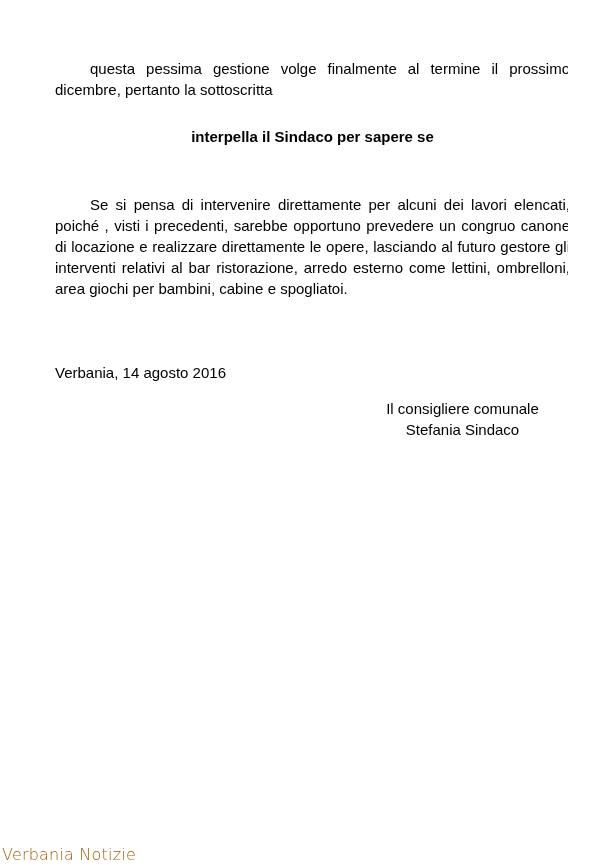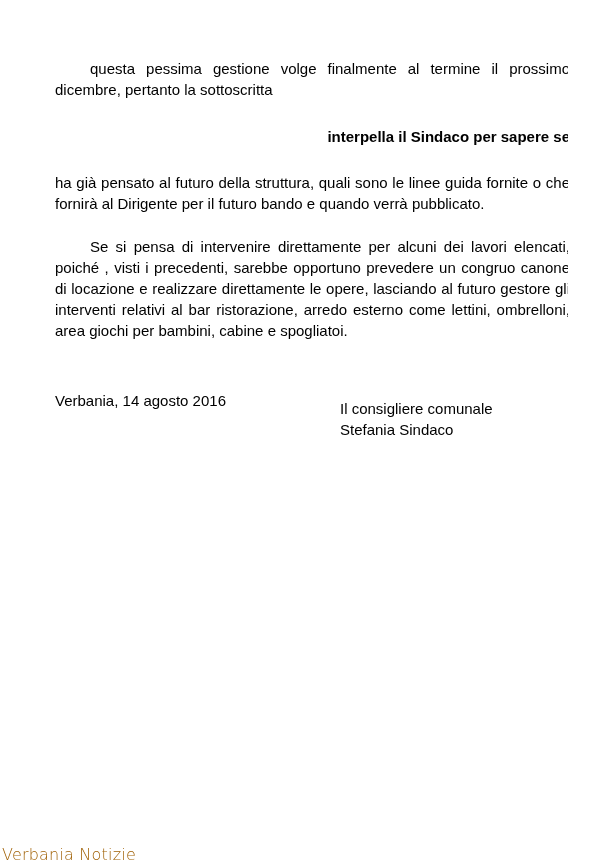--- a/index.html
+++ b/index.html
@@ -35,40 +35,41 @@
     color: #000000;
   }
   p.indent {
     text-indent: 35px;
   }
   p.heading-bold {
     margin: 0;
     font-size: 15px;
     line-height: 21px;
     font-weight: bold;
-    text-align: right;
+    text-align: center;
     color: #000000;
   }
   .gap-heading-top   { height: 26px; }
   .gap-heading-bottom{ height: 25px; }
   .gap-para          { height: 22px; }
   .date-line {
     position: absolute;
     left: 55px;
-    top: 390px;
+    top: 362px;
     font-size: 15px;
     line-height: 21px;
     white-space: nowrap;
     color: #000000;
   }
   .signature {
     position: absolute;
     left: 340px;
     top: 398px;
     width: 245px;
+    text-align: center;
     font-size: 15px;
     line-height: 21px;
     color: #000000;
   }
   .signature div { white-space: nowrap; }
   .footer-watermark {
     position: absolute;
     left: 2px;
     bottom: 2px;
     font-family: "DejaVu Sans", sans-serif;
@@ -88,21 +89,20 @@
   <div class="doc-body">
 
     <p class="para indent">questa pessima gestione volge finalmente al termine il prossimo dicembre, pertanto la sottoscritta</p>
 
     <div class="gap-heading-top"></div>
 
     <p class="heading-bold">interpella il Sindaco per sapere se</p>
 
     <div class="gap-heading-bottom"></div>
 
-    <p class="para">ha già pensato al futuro della struttura, quali sono le linee guida fornite o che fornirà al Dirigente per il futuro bando e quando verrà pubblicato.</p>
 
     <div class="gap-para"></div>
 
     <p class="para indent">Se si pensa di intervenire direttamente per alcuni dei lavori elencati, poiché , visti i precedenti, sarebbe opportuno prevedere un congruo canone di locazione e realizzare direttamente le opere, lasciando al futuro gestore gli interventi relativi al bar ristorazione, arredo esterno come lettini, ombrelloni, area giochi per bambini, cabine e spogliatoi.</p>
 
   </div>
 
   <div class="date-line">Verbania, 14 agosto 2016</div>
 
   <div class="signature">

